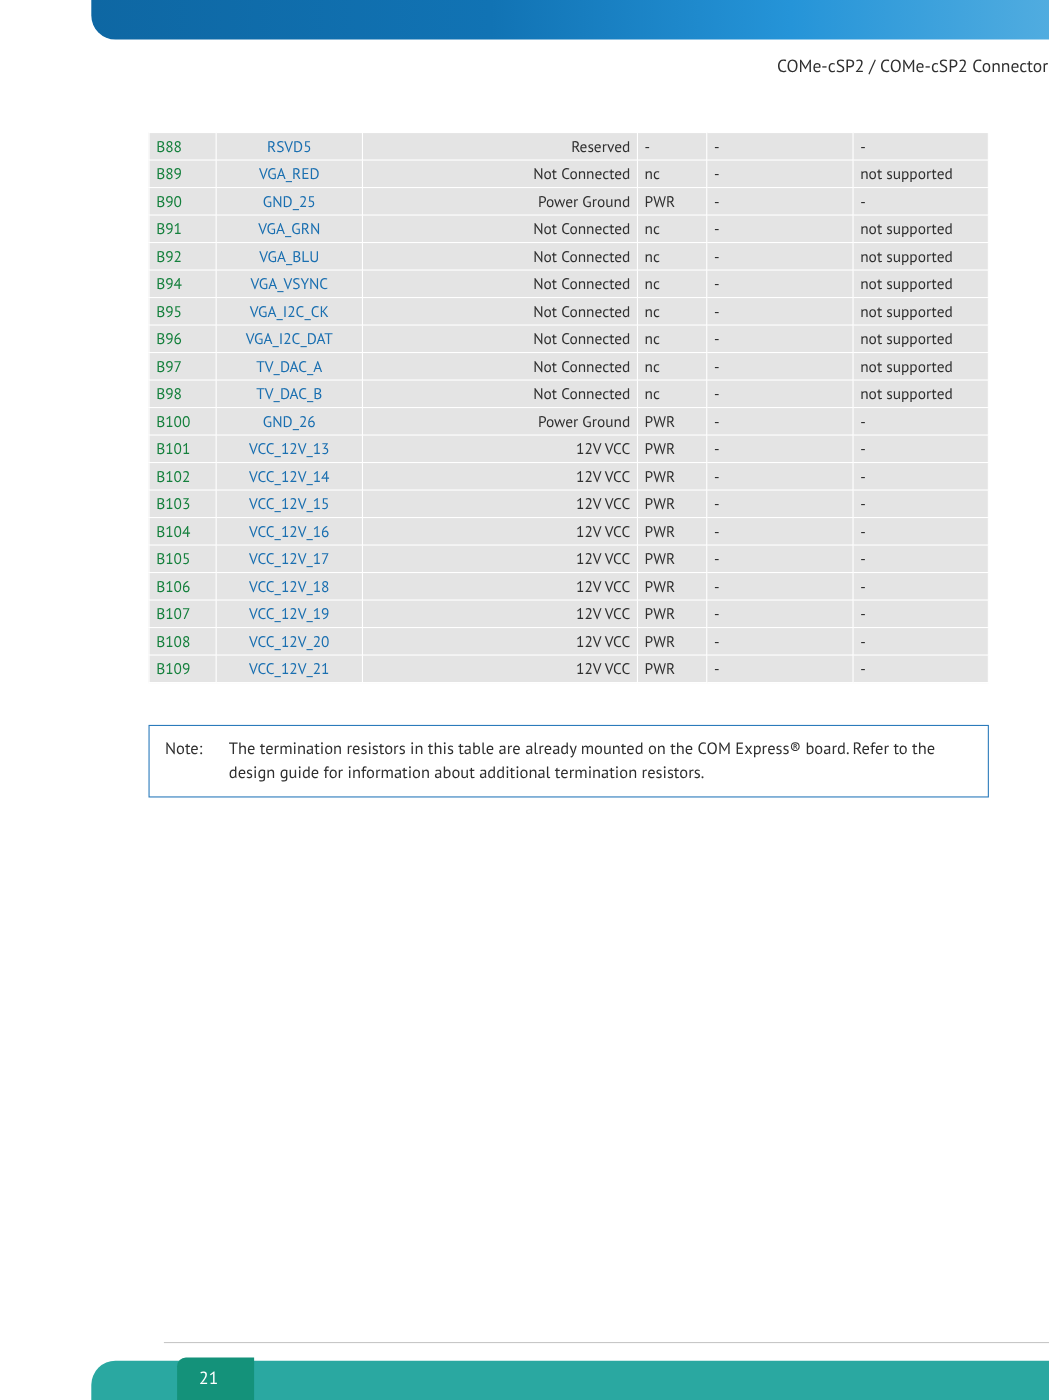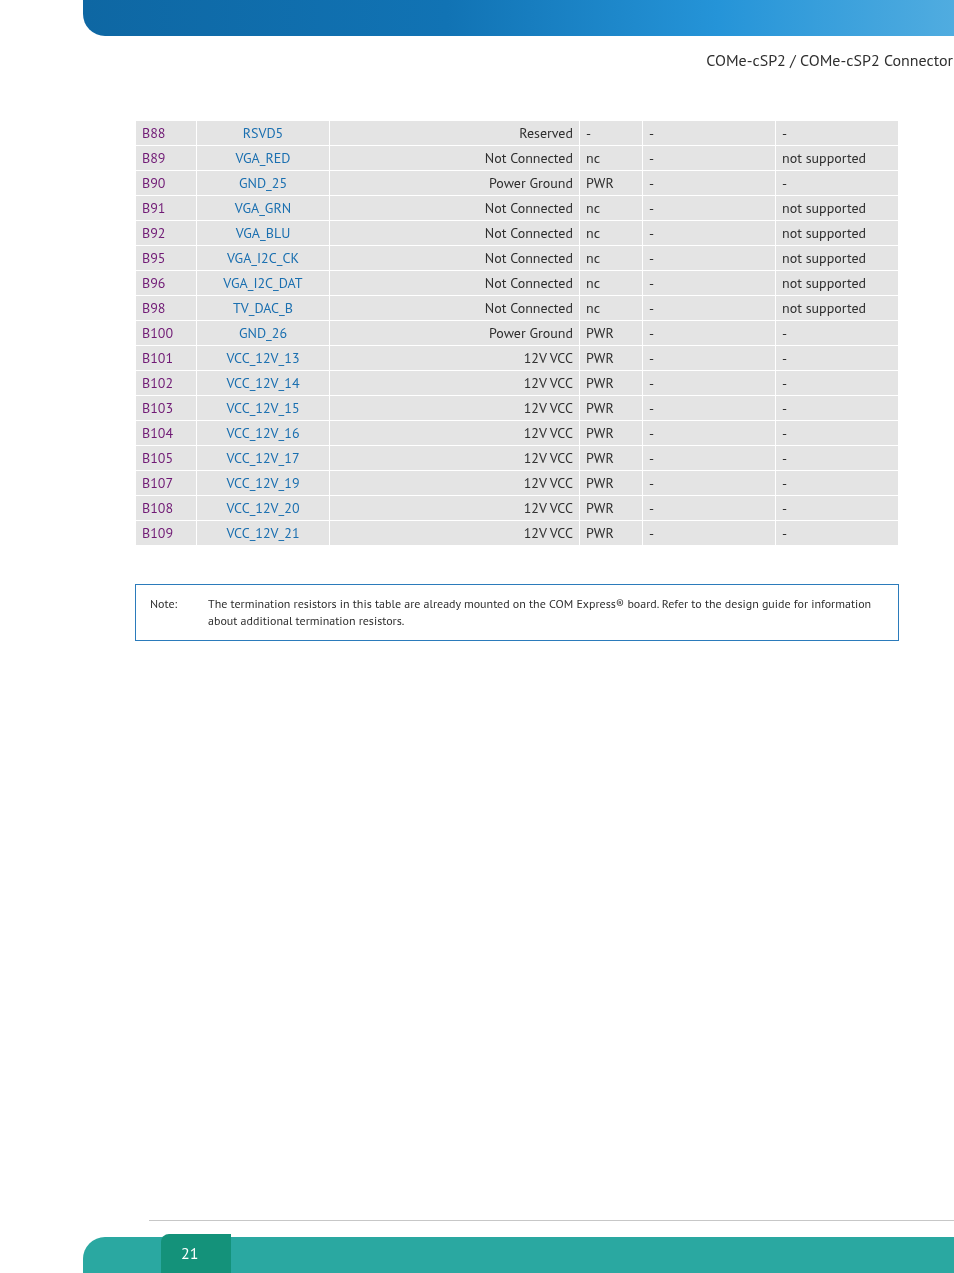--- a/index.html
+++ b/index.html
@@ -48,32 +48,32 @@
     font-size: 14px;
     background: #e4e4e4;
     border: 1px solid #2b7bbb;
   }
   table.pin-table td {
     border: 1px solid #fff;
     padding: 3px 6px 3px 6px;
     vertical-align: middle;
     white-space: nowrap;
   }
-  table.pin-table td:nth-child(1) { width: 48px; color: #701a75; }
+  table.pin-table td:nth-child(1) { width: 48px; color: #15803d; }
   table.pin-table td:nth-child(2) { width: 120px; color: #1a6fb0; text-align: center; }
   table.pin-table td:nth-child(3) { color: #2f2f2f; text-align: right; }
   table.pin-table td:nth-child(4) { width: 50px; color: #2f2f2f; }
   table.pin-table td:nth-child(5) { width: 120px; color: #2f2f2f; }
   table.pin-table td:nth-child(6) { width: 110px; color: #2f2f2f; }
   .note-box {
     margin-top: 38px;
     border: 1px solid #2b7bbb;
     padding: 10px 14px 10px 14px;
     display: flex;
-    font-size: 12px;
+    font-size: 15px;
     line-height: 1.45;
     color: #2f2f2f;
   }
   .note-label {
     flex: 0 0 58px;
     font-weight: 400;
   }
   .note-text { flex: 1; }
   .footer {
     position: absolute;
@@ -160,30 +160,46 @@
           </tr>
           <tr>
             <td>B92</td>
             <td>VGA_BLU</td>
             <td>Not Connected</td>
             <td>nc</td>
             <td>-</td>
             <td>not supported</td>
           </tr>
           <tr>
+            <td>B94</td>
+            <td>VGA_VSYNC</td>
+            <td>Not Connected</td>
+            <td>nc</td>
+            <td>-</td>
+            <td>not supported</td>
+          </tr>
+          <tr>
             <td>B95</td>
             <td>VGA_I2C_CK</td>
             <td>Not Connected</td>
             <td>nc</td>
             <td>-</td>
             <td>not supported</td>
           </tr>
           <tr>
             <td>B96</td>
             <td>VGA_I2C_DAT</td>
+            <td>Not Connected</td>
+            <td>nc</td>
+            <td>-</td>
+            <td>not supported</td>
+          </tr>
+          <tr>
+            <td>B97</td>
+            <td>TV_DAC_A</td>
             <td>Not Connected</td>
             <td>nc</td>
             <td>-</td>
             <td>not supported</td>
           </tr>
           <tr>
             <td>B98</td>
             <td>TV_DAC_B</td>
             <td>Not Connected</td>
             <td>nc</td>
@@ -226,20 +242,28 @@
             <td>B104</td>
             <td>VCC_12V_16</td>
             <td>12V VCC</td>
             <td>PWR</td>
             <td>-</td>
             <td>-</td>
           </tr>
           <tr>
             <td>B105</td>
             <td>VCC_12V_17</td>
+            <td>12V VCC</td>
+            <td>PWR</td>
+            <td>-</td>
+            <td>-</td>
+          </tr>
+          <tr>
+            <td>B106</td>
+            <td>VCC_12V_18</td>
             <td>12V VCC</td>
             <td>PWR</td>
             <td>-</td>
             <td>-</td>
           </tr>
           <tr>
             <td>B107</td>
             <td>VCC_12V_19</td>
             <td>12V VCC</td>
             <td>PWR</td>

